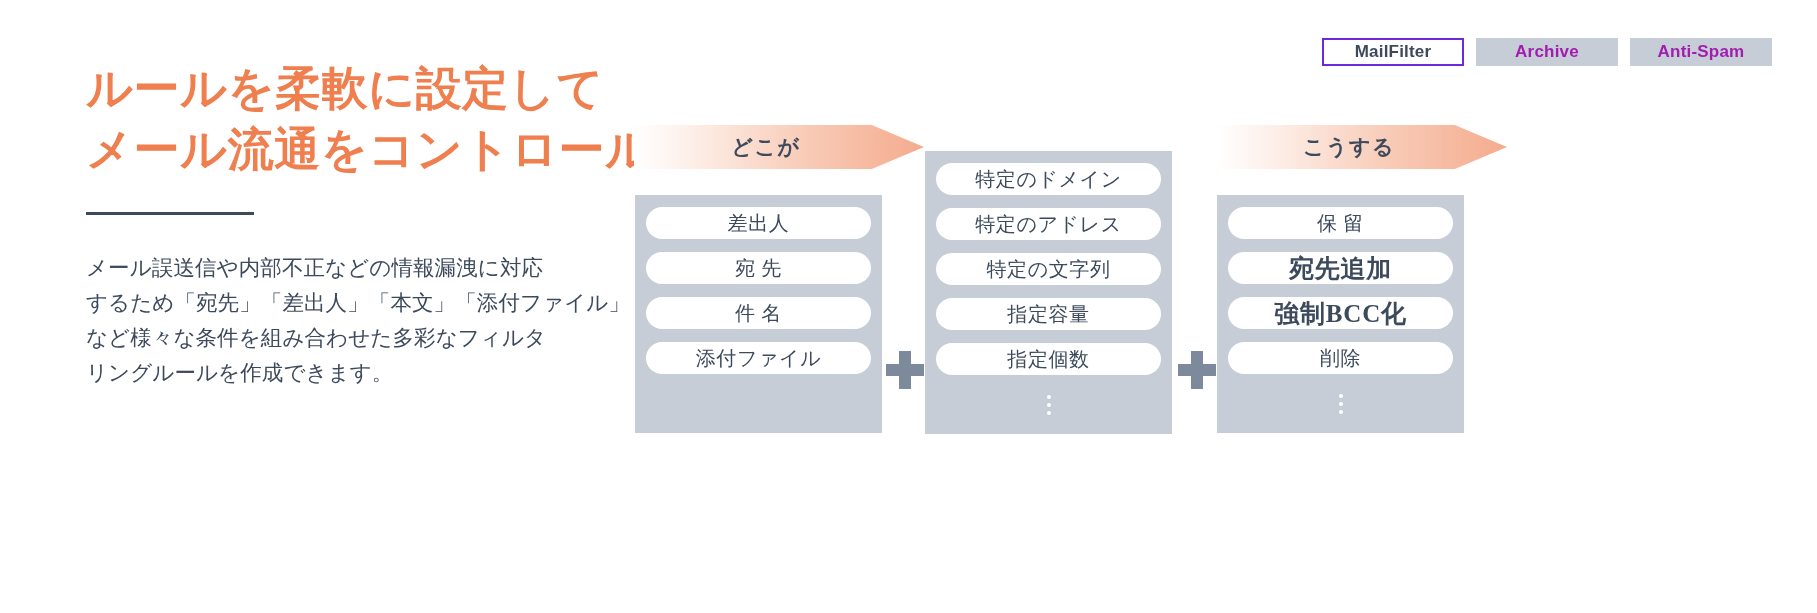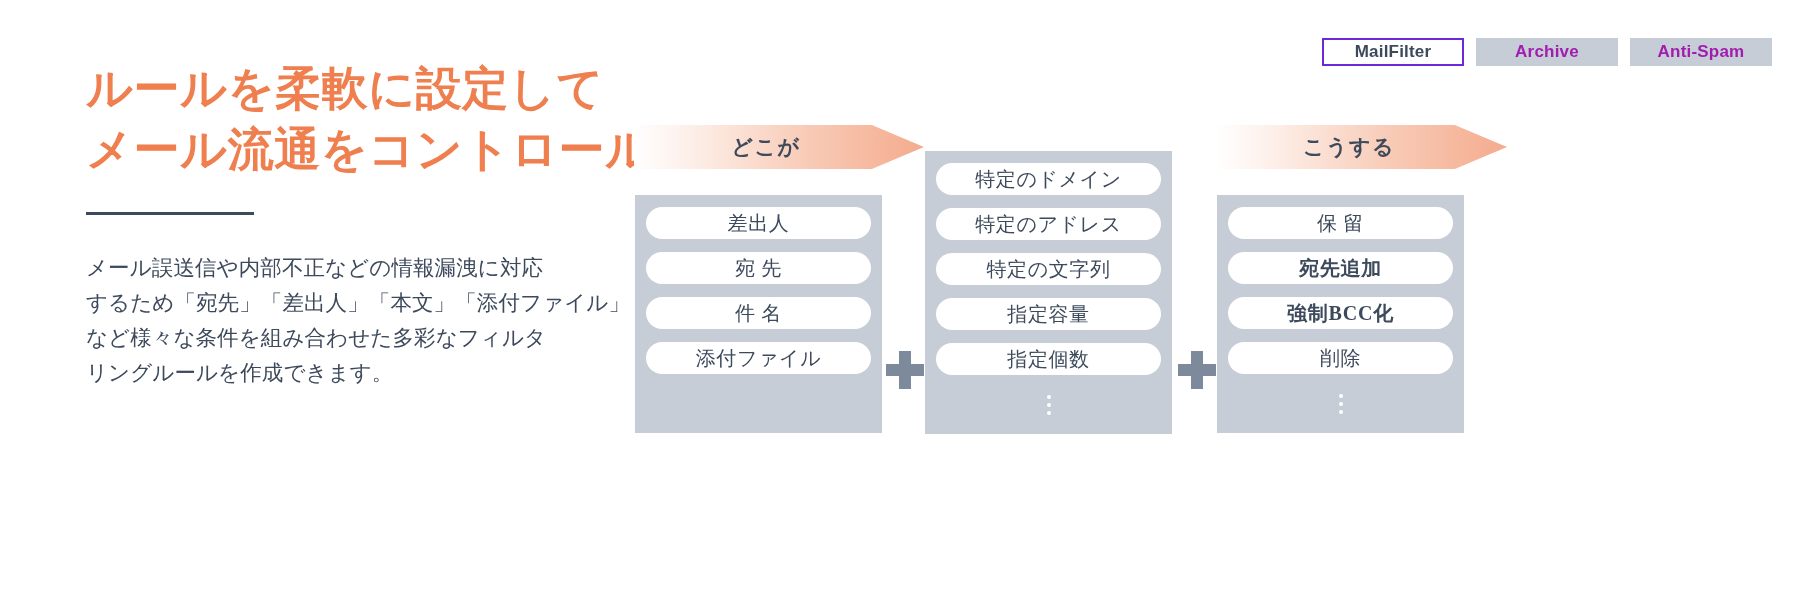--- a/index.html
+++ b/index.html
@@ -148,21 +148,21 @@
     border-radius: 16px;
     display: flex;
     align-items: center;
     justify-content: center;
     color: #3d4a5c;
     font-size: 20px;
     letter-spacing: 0.6px;
     box-sizing: border-box;
   }
   .pill.emphasis {
-    font-size: 20px;
+    font-size: 25px;
     font-weight: bold;
     letter-spacing: 0.8px;
   }
   .vdots {
     height: 30px;
     display: flex;
     flex-direction: column;
     align-items: center;
     justify-content: center;
     gap: 4px;

